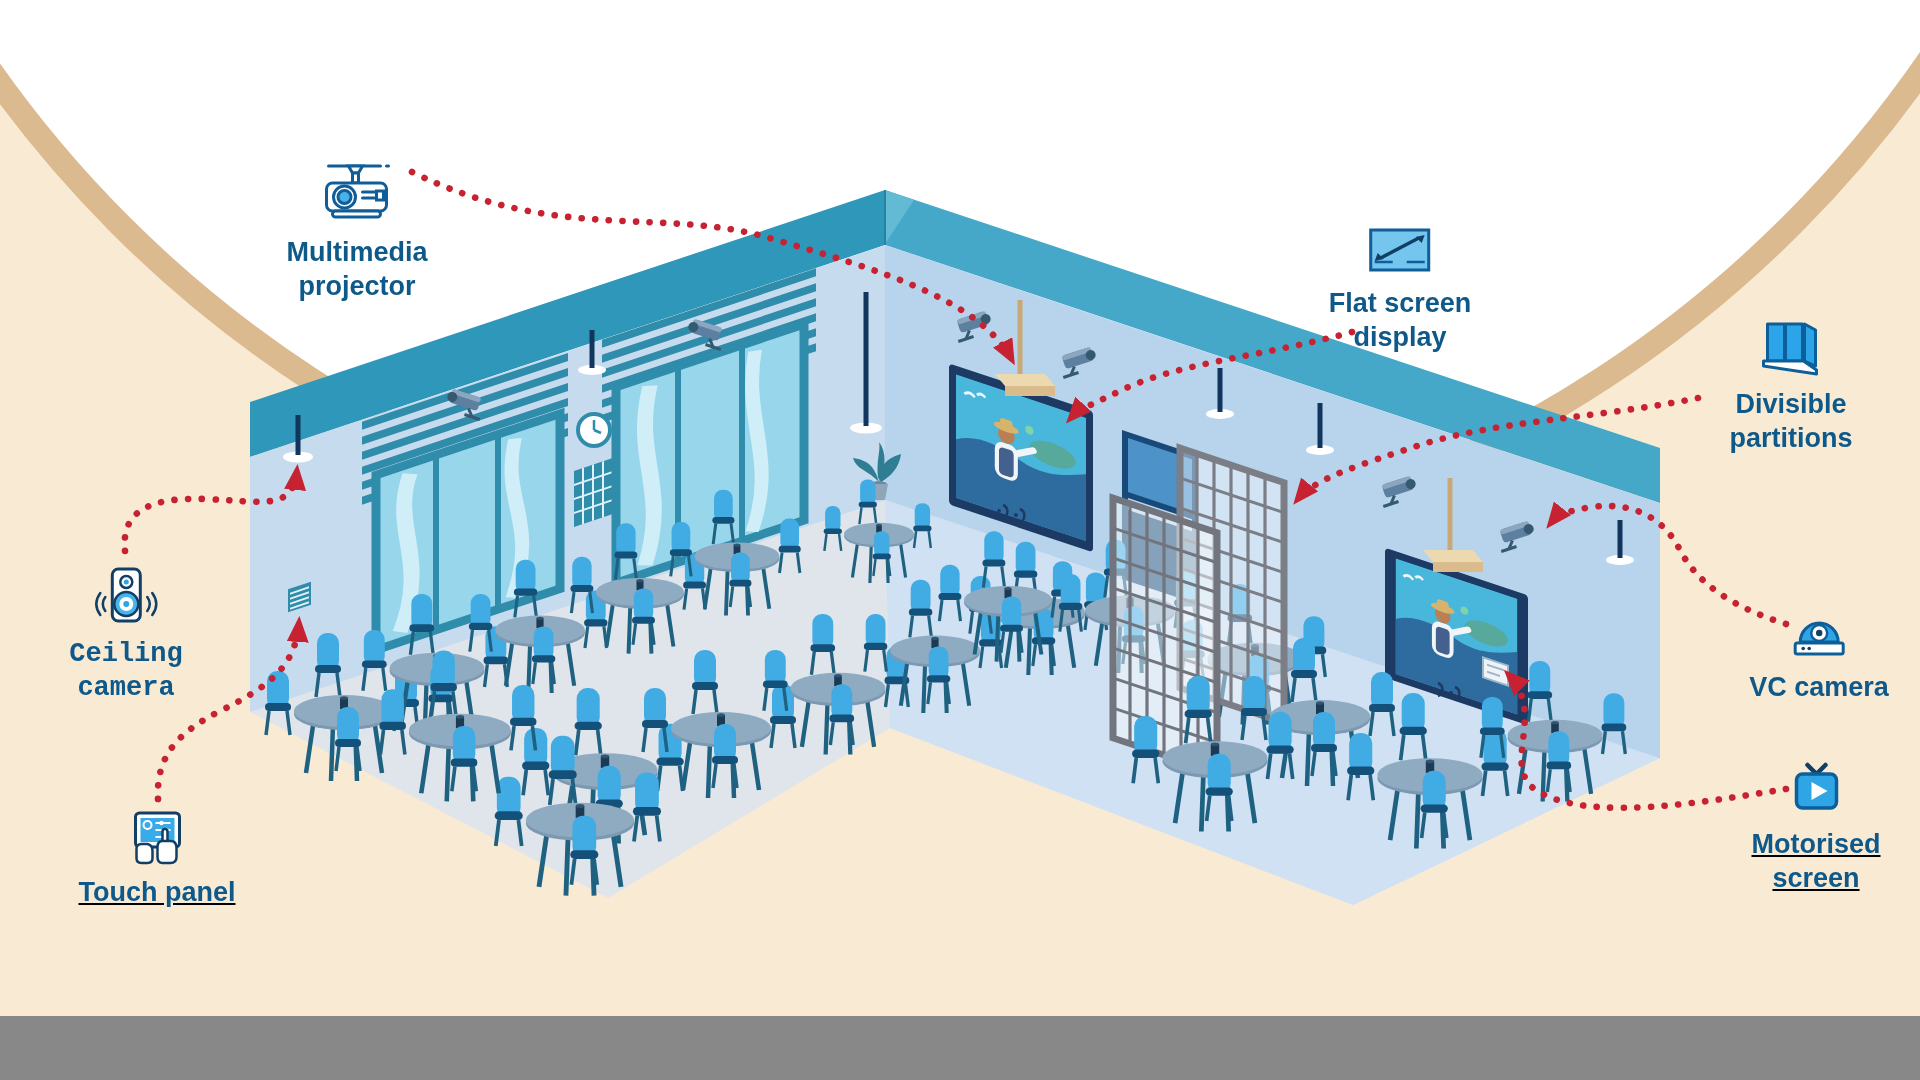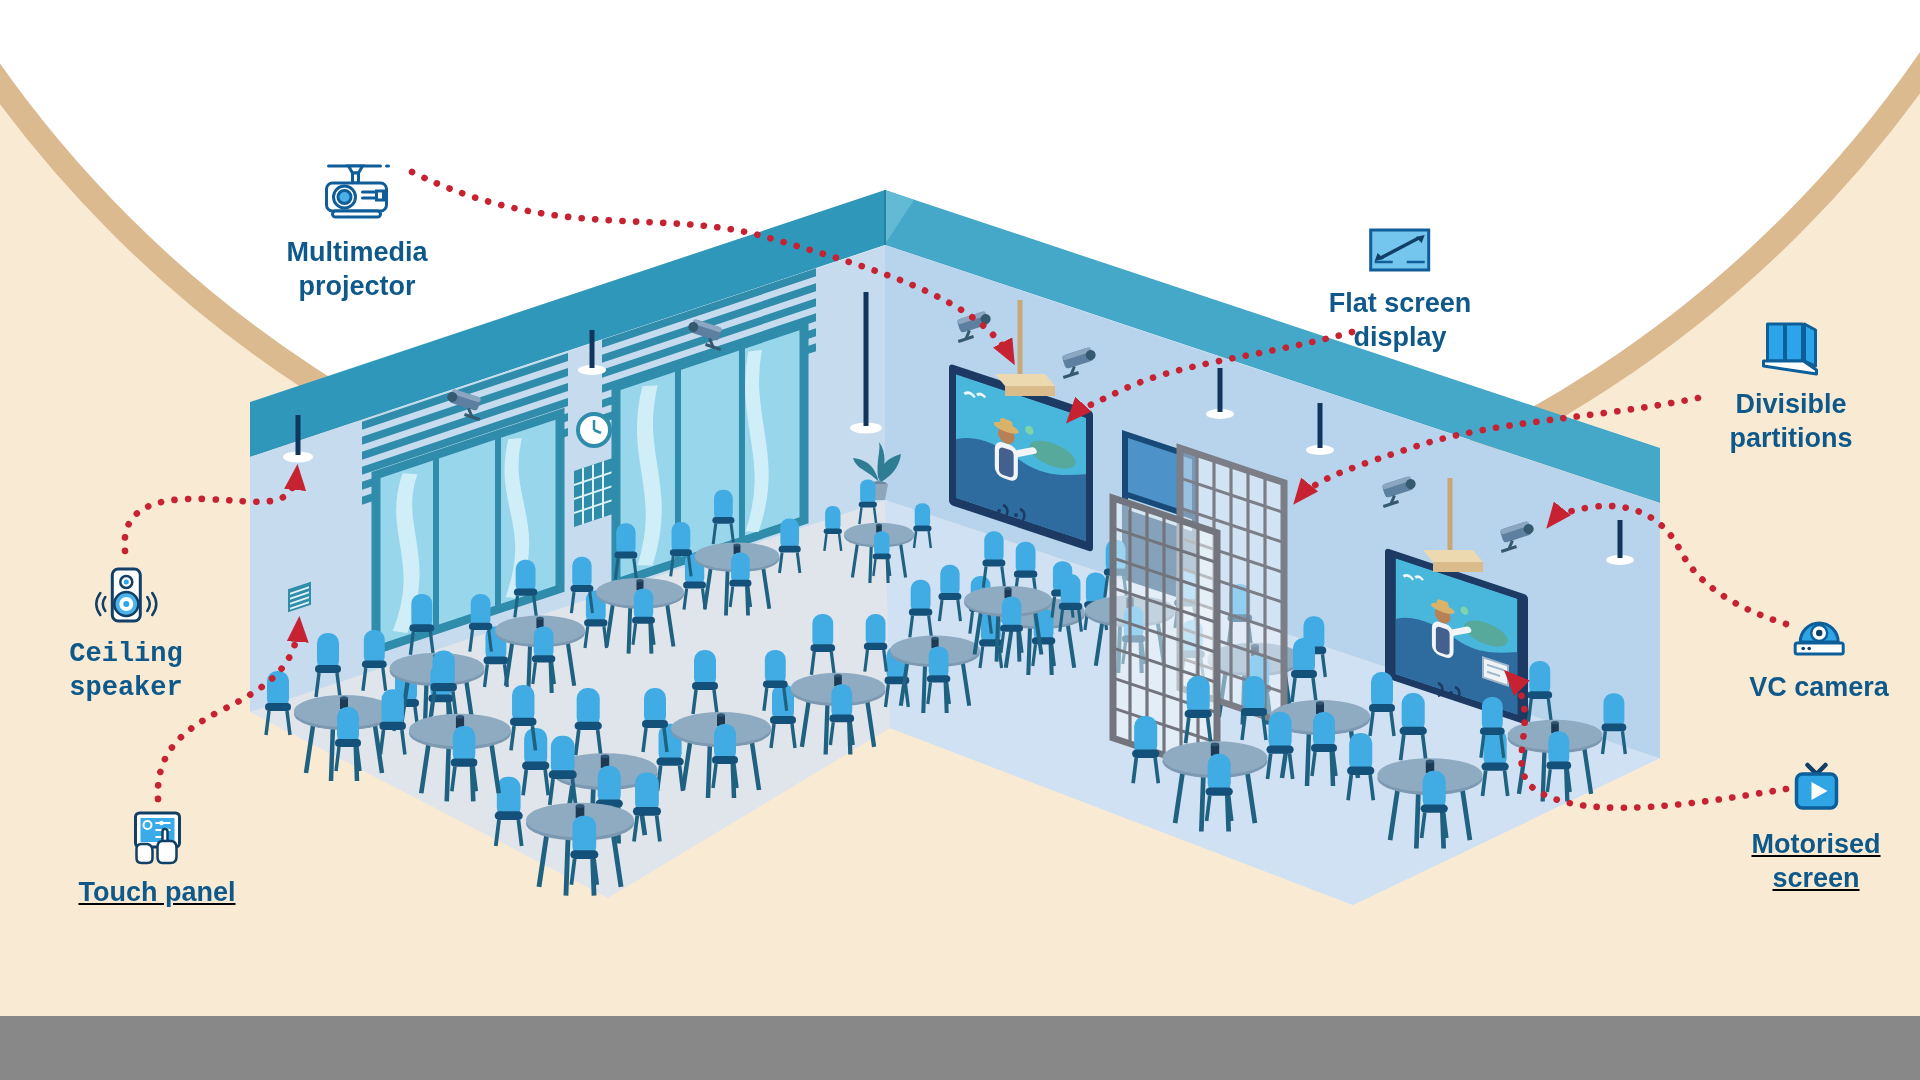--- a/index.html
+++ b/index.html
@@ -940,21 +940,21 @@
     <circle cx="33" cy="17" r="6" fill="#ffffff" stroke="#123f66" stroke-width="2.5"></circle>
     <circle cx="33" cy="17" r="2.5" fill="#2aa6e8"></circle>
     <circle cx="33" cy="39" r="12" fill="#49b4ec" stroke="#123f66" stroke-width="2.5"></circle>
     <circle cx="33" cy="39" r="7" fill="#ffffff"></circle>
     <circle cx="33" cy="39" r="3" fill="#2aa6e8"></circle>
     <path d="M12 32 q-5 7 0 14 M7 28 q-8 11 0 22" stroke="#123f66" stroke-width="2.5" fill="none" stroke-linecap="round"></path>
     <path d="M54 32 q5 7 0 14 M59 28 q8 11 0 22" stroke="#123f66" stroke-width="2.5" fill="none" stroke-linecap="round"></path>
   </svg>
   <div class="txt">
     <div>Ceiling</div>
-    <div>speaker</div>
+    <div>camera</div>
   </div>
 </div>
 
 <div class="label" style="left:157px; top:858px;text-decoration:underline;">
   <svg width="66" height="60" viewBox="0 0 66 60">
     <rect x="11" y="6" width="44" height="34" rx="4" fill="#ffffff" stroke="#123f66" stroke-width="3"></rect>
     <rect x="16" y="11" width="34" height="24" fill="#3aabe9"></rect>
     <circle cx="23" cy="18" r="4" fill="none" stroke="#ffffff" stroke-width="2"></circle>
     <line x1="31" y1="16" x2="46" y2="16" stroke="#ffffff" stroke-width="2"></line>
         <circle cx="37" cy="16" r="2.2" fill="#ffffff"></circle>

